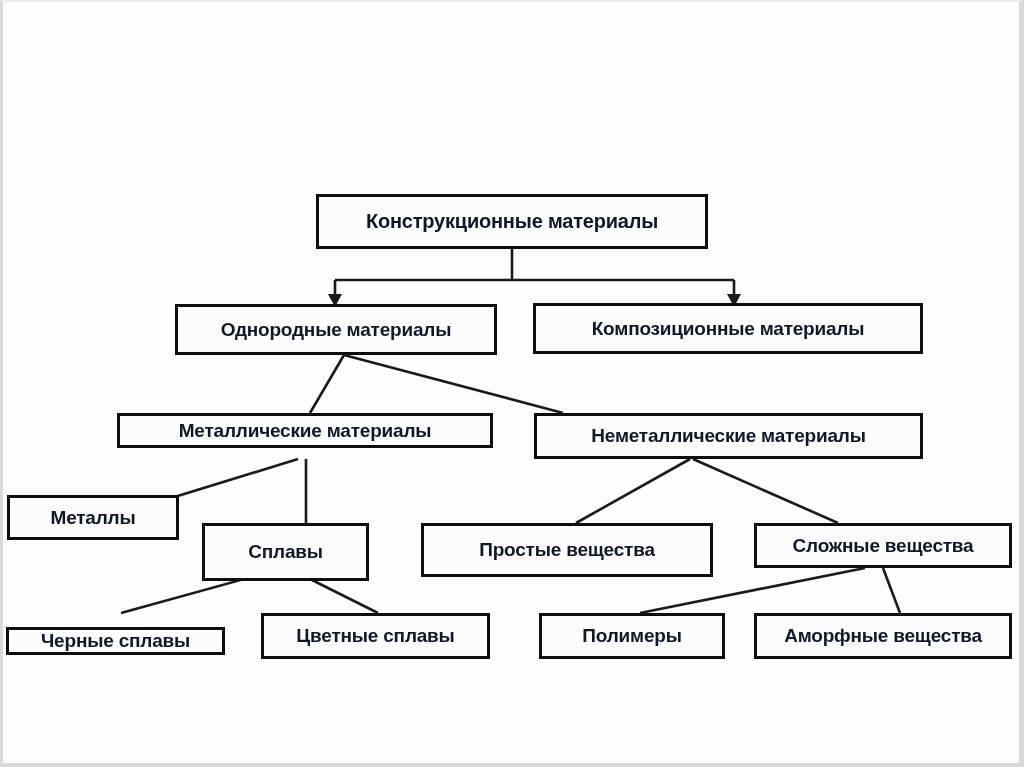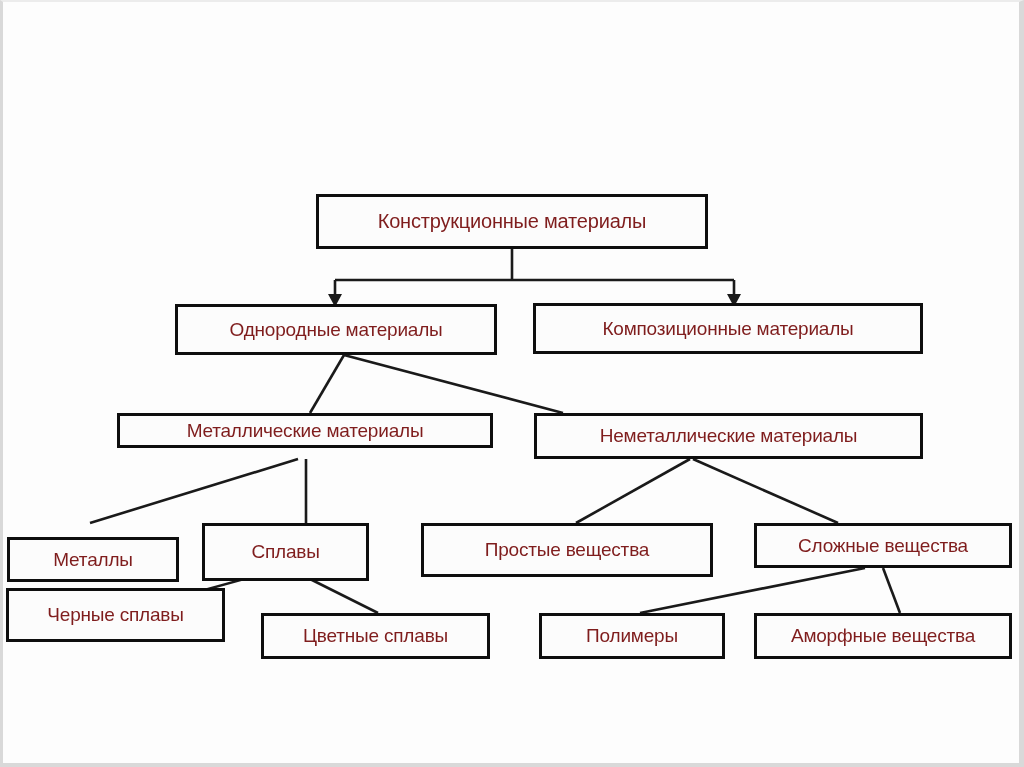--- a/index.html
+++ b/index.html
@@ -24,27 +24,27 @@
     position: absolute;
     left: 0; top: 0;
     width: 1024px;
     height: 767px;
   }
   .node {
     position: absolute;
     box-sizing: border-box;
     border: 3px solid #0e0e0e;
     background: #fcfcfc;
-    color: #7f1d1d;
+    color: #0f172a;
     display: flex;
     align-items: center;
     justify-content: center;
     text-align: center;
     font-size: 19px;
-    font-weight: 400;
+    font-weight: 700;
     letter-spacing: -0.2px;
     white-space: nowrap;
   }
   .node.root { font-size: 20px; }
 </style>
 </head>
 <body>
 
 <div class="slide">
 
@@ -80,29 +80,29 @@
   <div class="node root" style="left:313px; top:192px; width:392px; height:55px;">Конструкционные материалы</div>
 
   <div class="node" style="left:172px; top:302px; width:322px; height:51px;">Однородные материалы</div>
 
   <div class="node" style="left:530px; top:301px; width:390px; height:51px;">Композиционные материалы</div>
 
   <div class="node" style="left:114px; top:411px; width:376px; height:35px;">Металлические материалы</div>
 
   <div class="node" style="left:531px; top:411px; width:389px; height:46px;">Неметаллические материалы</div>
 
-  <div class="node" style="left:4px; top:535px; width:172px; height:45px;">Металлы</div>
+  <div class="node" style="left:4px; top:493px; width:172px; height:45px;">Металлы</div>
 
   <div class="node" style="left:199px; top:521px; width:167px; height:58px;">Сплавы</div>
 
   <div class="node" style="left:418px; top:521px; width:292px; height:54px;">Простые вещества</div>
 
   <div class="node" style="left:751px; top:521px; width:258px; height:45px;">Сложные вещества</div>
 
-  <div class="node" style="left:3px; top:586px; width:219px; height:54px;">Черные сплавы</div>
+  <div class="node" style="left:3px; top:625px; width:219px; height:28px;">Черные сплавы</div>
 
   <div class="node" style="left:258px; top:611px; width:229px; height:46px;">Цветные сплавы</div>
 
   <div class="node" style="left:536px; top:611px; width:186px; height:46px;">Полимеры</div>
 
   <div class="node" style="left:751px; top:611px; width:258px; height:46px;">Аморфные вещества</div>
 
 </div>
 
 </body></html>

